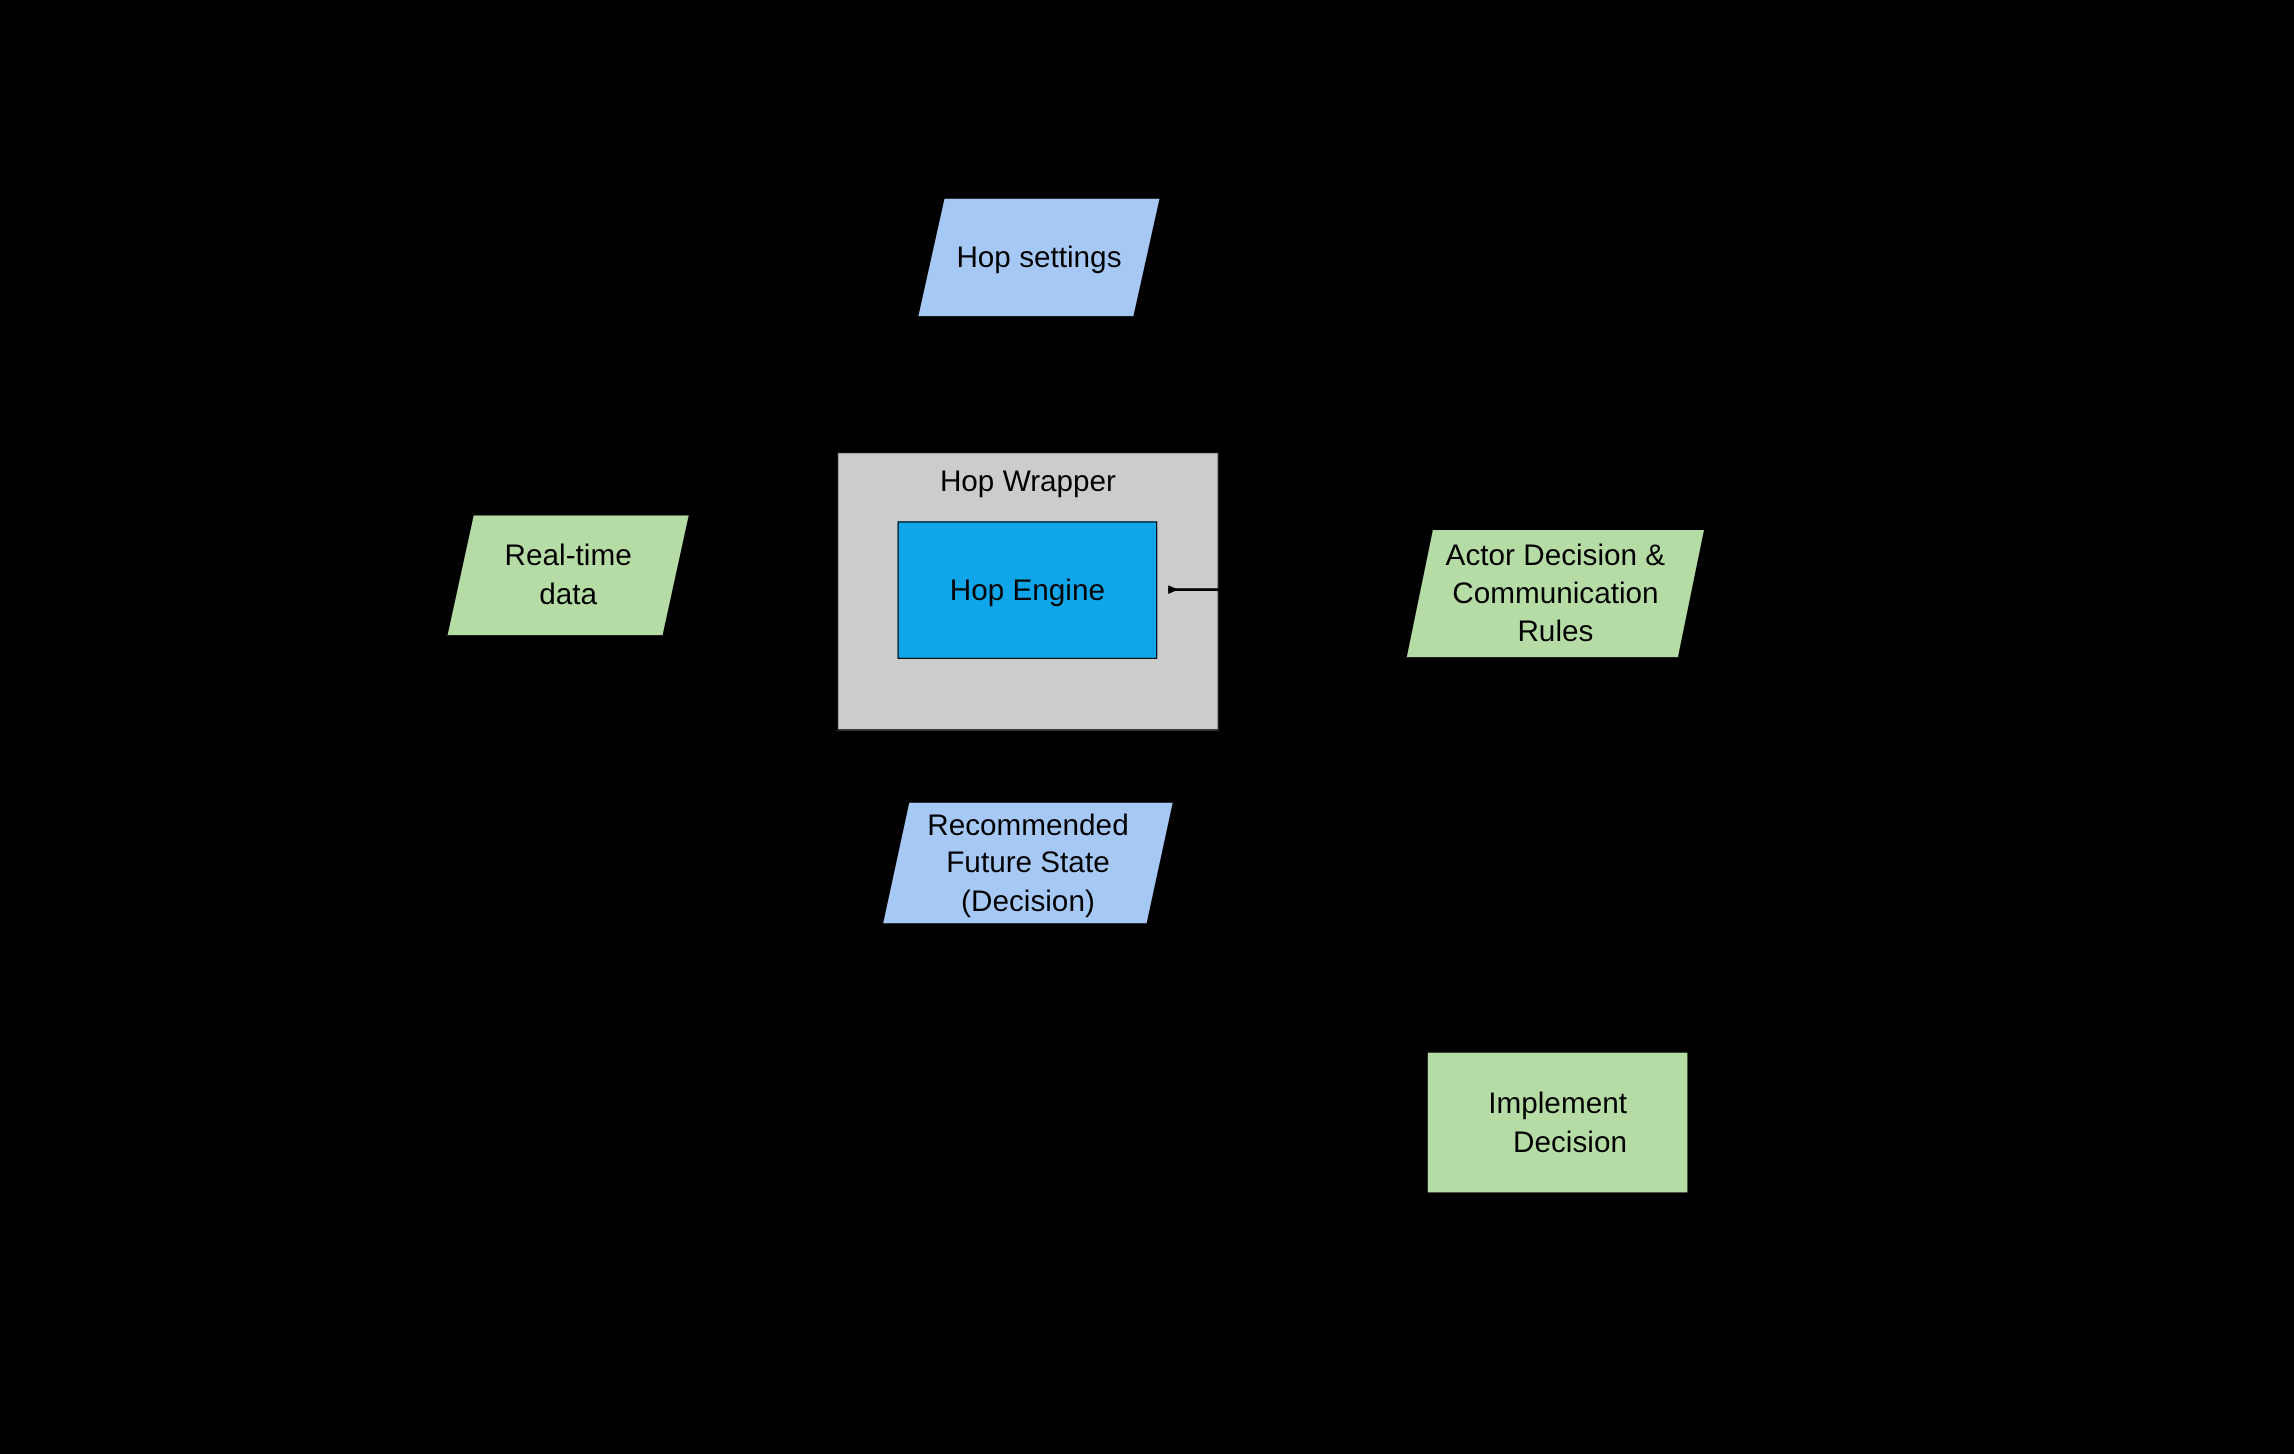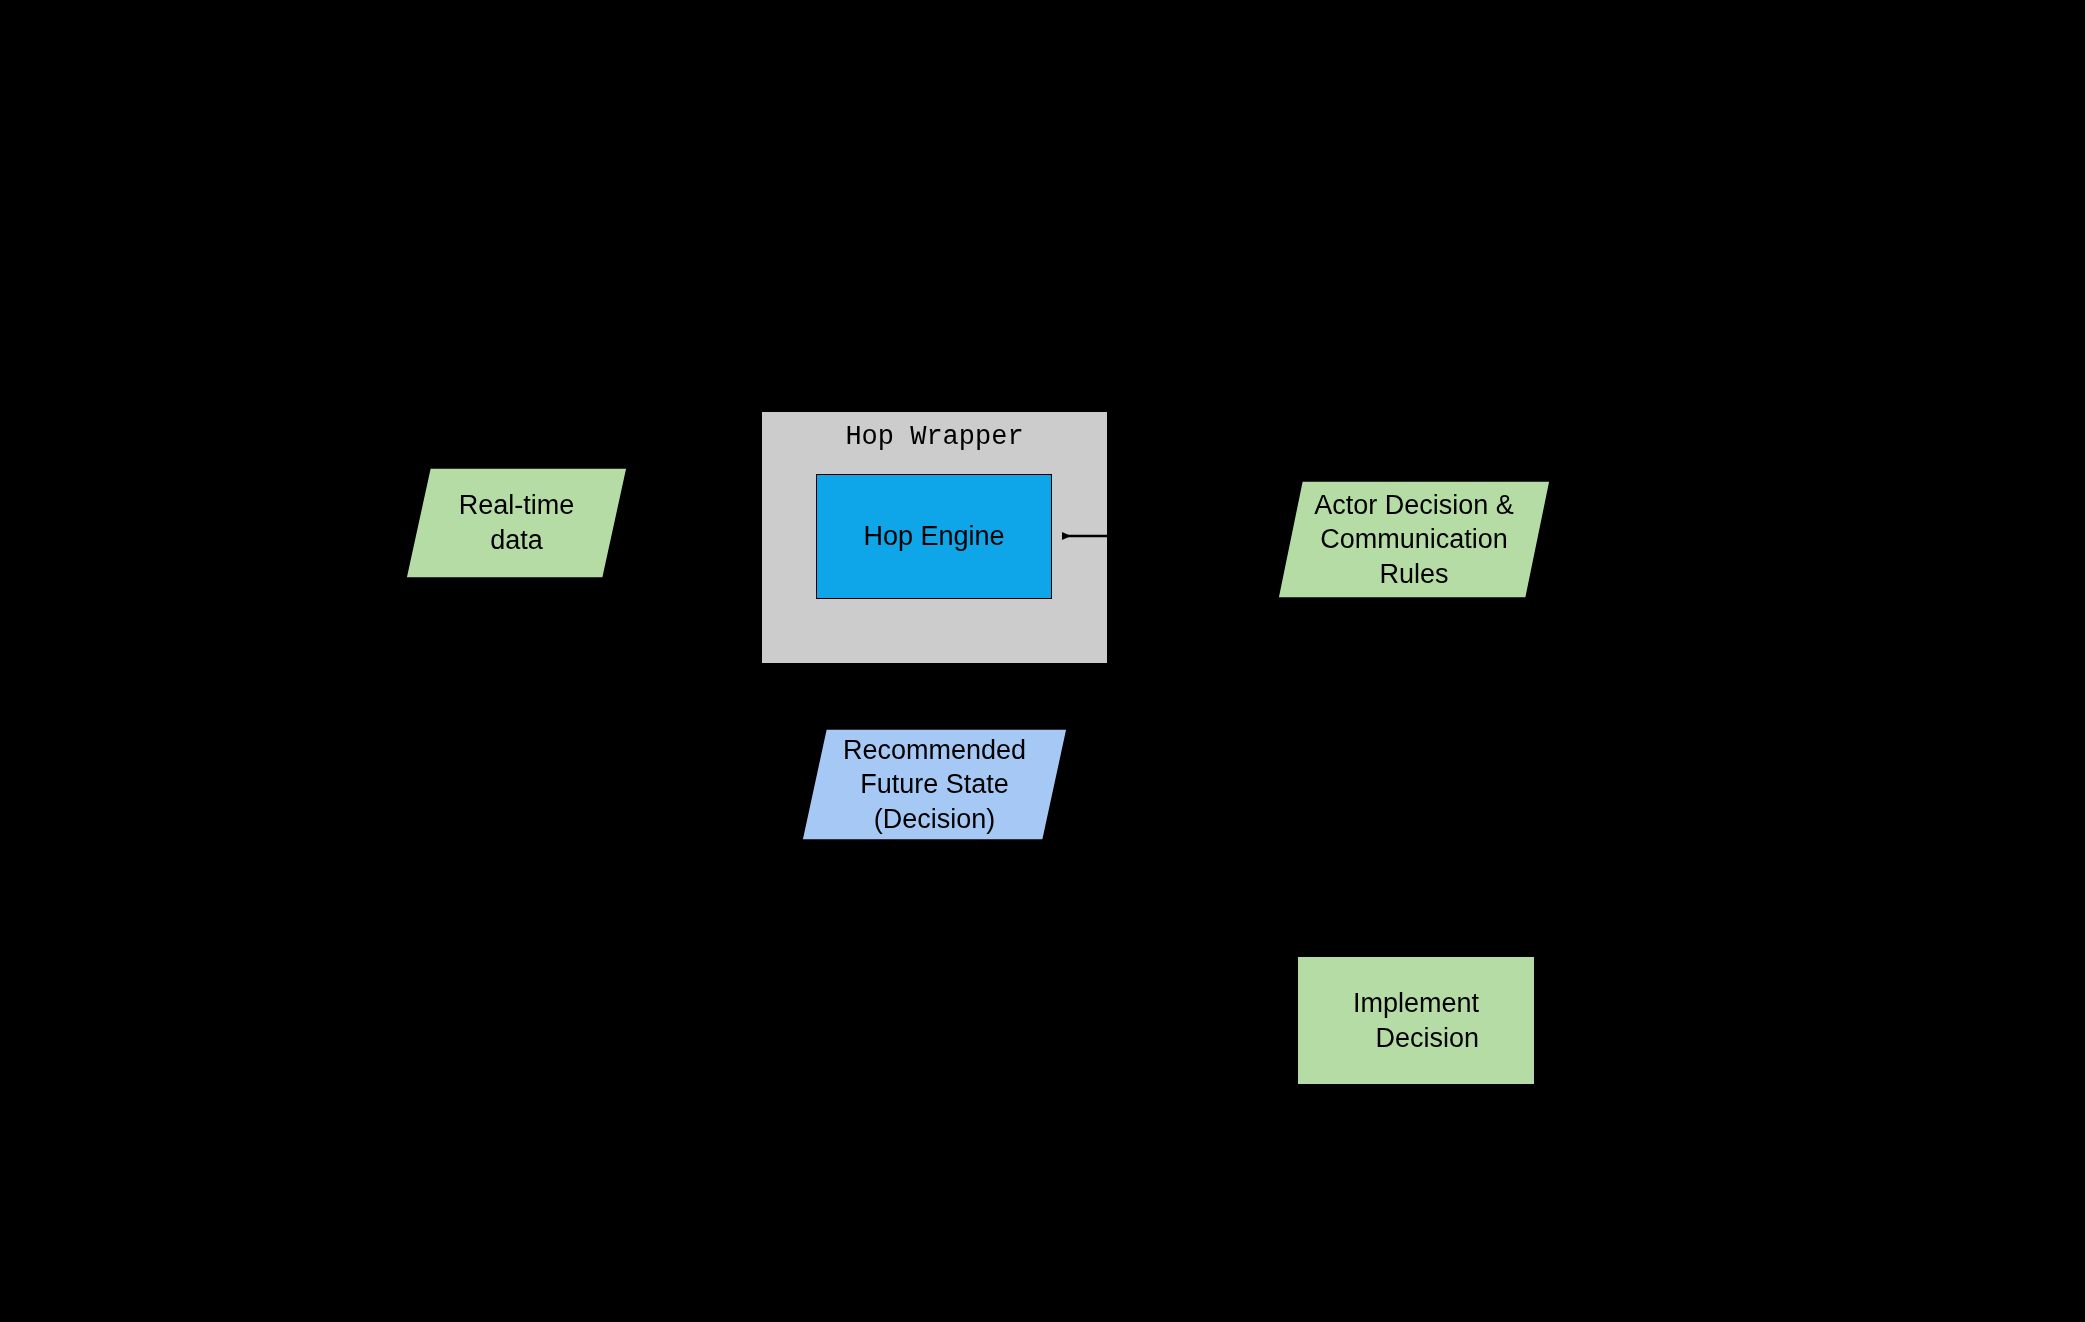--- a/index.html
+++ b/index.html
@@ -43,21 +43,21 @@
     border: 1px solid #000000;
   }
   .wrapper-title {
     position: absolute;
     left: 0;
     right: 0;
     top: 10px;
     text-align: center;
     font-size: 27px;
     color: #000000;
-    font-family: Liberation Mono, monospace;
+    font-family: Liberation Sans, sans-serif;
   }
 
   
   .para {
     position: absolute;
     box-sizing: border-box;
   }
   .para svg {
     position: absolute;
     left: 0;
@@ -89,20 +89,26 @@
     width: 2085px;
     height: 1322px;
     pointer-events: none;
   }
 </style>
 </head>
 <body>
 
 <div id="canvas">
 
+  <div class="para" style="left:834px; top:180px; width:221px; height:108px;">
+    <svg width="221" height="108" viewBox="0 0 221 108">
+      <polygon points="24,0 221,0 197,108 0,108" fill="#A6C8F5" stroke="#000000" stroke-width="1.5"></polygon>
+    </svg>
+    <div class="para-label">Hop settings</div>
+  </div>
 
   <div class="wrapper" style="left:761px; top:411px; width:347px; height:253px;">
     <div class="wrapper-title">Hop Wrapper</div>
   </div>
 
   <div class="node rect fill-blue" style="left:816px; top:474px; width:236px; height:125px;">
     <span>Hop Engine</span>
   </div>
 
   <div class="para" style="left:406px; top:468px; width:221px; height:110px;">

